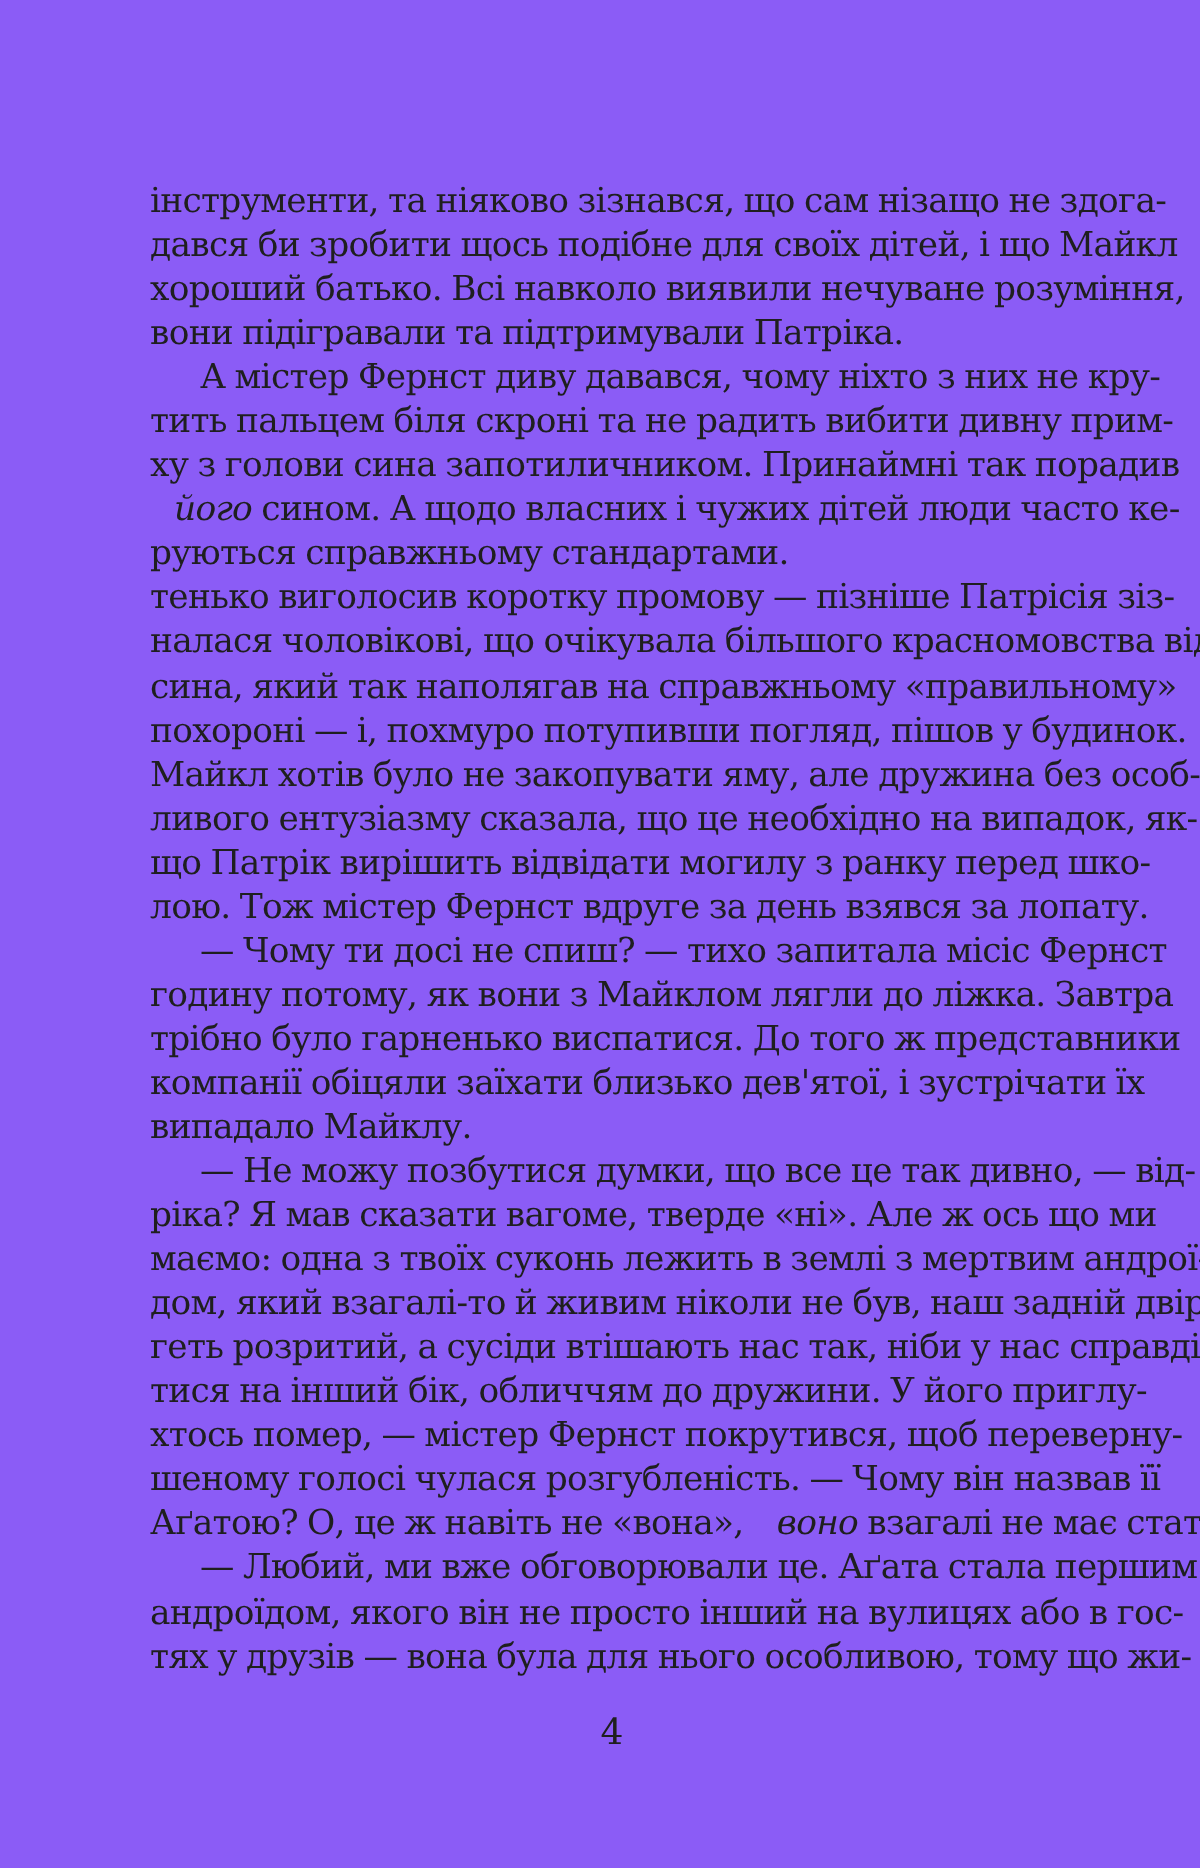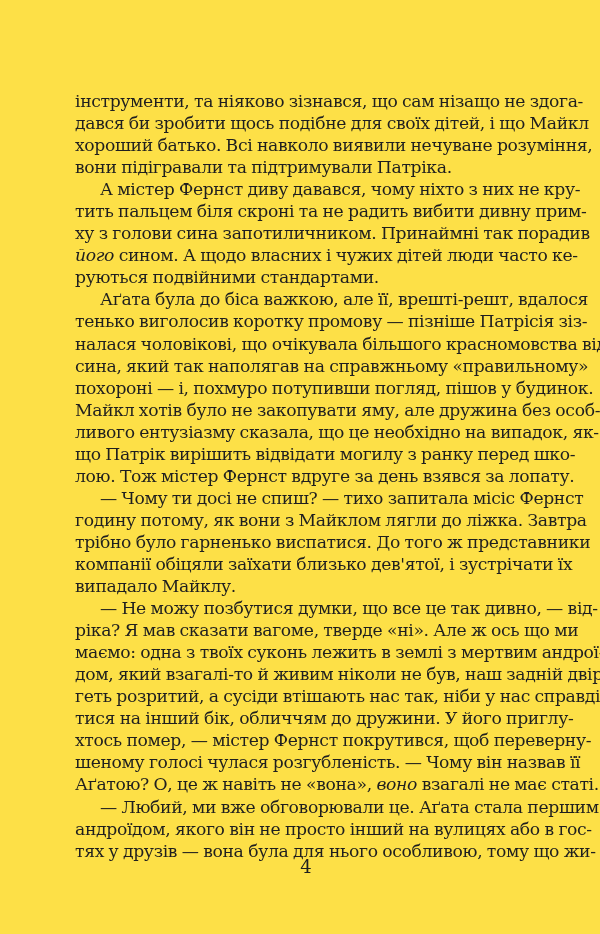--- a/index.html
+++ b/index.html
@@ -11,21 +11,21 @@
       width: 600px;
       height: 934px;
       position: relative;
       overflow: hidden;
     }
     .page {
       position: absolute;
       left: 0; top: 0;
       width: 600px;
       height: 934px;
-      background: #fde047;
+      background: #8b5cf6;
     }
     .text-block {
       position: absolute;
       left: 75px;
       top: 90px;
       width: 462px;
       font-family: "DejaVu Serif", "Liberation Serif", serif;
       font-size: 17.2px;
       line-height: 22.05px;
       color: #1f1f1f;
@@ -41,20 +41,21 @@
       overflow: visible;
     }
     .line.last {
       text-align-last: left;
     }
     .line.indent {
       padding-left: 25px;
     }
     .line .it {
       font-style: italic;
+      margin-left: 12px;
     }
     .page-number {
       position: absolute;
       left: 0;
       width: 612px;
       top: 856px;
       text-align: center;
       font-family: "DejaVu Serif", "Liberation Serif", serif;
       font-size: 18px;
       color: #1f1f1f;
@@ -69,24 +70,23 @@
         <span class="line">інструменти, та ніяково зізнався, що сам нізащо не здога-</span>
         <span class="line">дався би зробити щось подібне для своїх дітей, і що Майкл</span>
         <span class="line">хороший батько. Всі навколо виявили нечуване розуміння,</span>
         <span class="line last">вони підігравали та підтримували Патріка.</span>
       </div>
       <div>
         <span class="line indent">А містер Фернст диву давався, чому ніхто з них не кру-</span>
         <span class="line">тить пальцем біля скроні та не радить вибити дивну прим-</span>
         <span class="line">ху з голови сина запотиличником. Принаймні так порадив</span>
         <span class="line"><span class="it">його</span> сином. А щодо власних і чужих дітей люди часто ке-</span>
-        <span class="line last">руються подвійними стандартами.</span>
+        <span class="line last">руються справжньому стандартами.</span>
       </div>
       <div>
-        <span class="line indent">Аґата була до біса важкою, але її, врешті-решт, вдалося</span>
         <span class="line">тенько виголосив коротку промову — пізніше Патрісія зіз-</span>
         <span class="line">налася чоловікові, що очікувала більшого красномовства від</span>
         <span class="line">сина, який так наполягав на справжньому «правильному»</span>
         <span class="line">похороні — і, похмуро потупивши погляд, пішов у будинок.</span>
         <span class="line">Майкл хотів було не закопувати яму, але дружина без особ-</span>
         <span class="line">ливого ентузіазму сказала, що це необхідно на випадок, як-</span>
         <span class="line">що Патрік вирішить відвідати могилу з ранку перед шко-</span>
         <span class="line last">лою. Тож містер Фернст вдруге за день взявся за лопату.</span>
       </div>
       <div>

